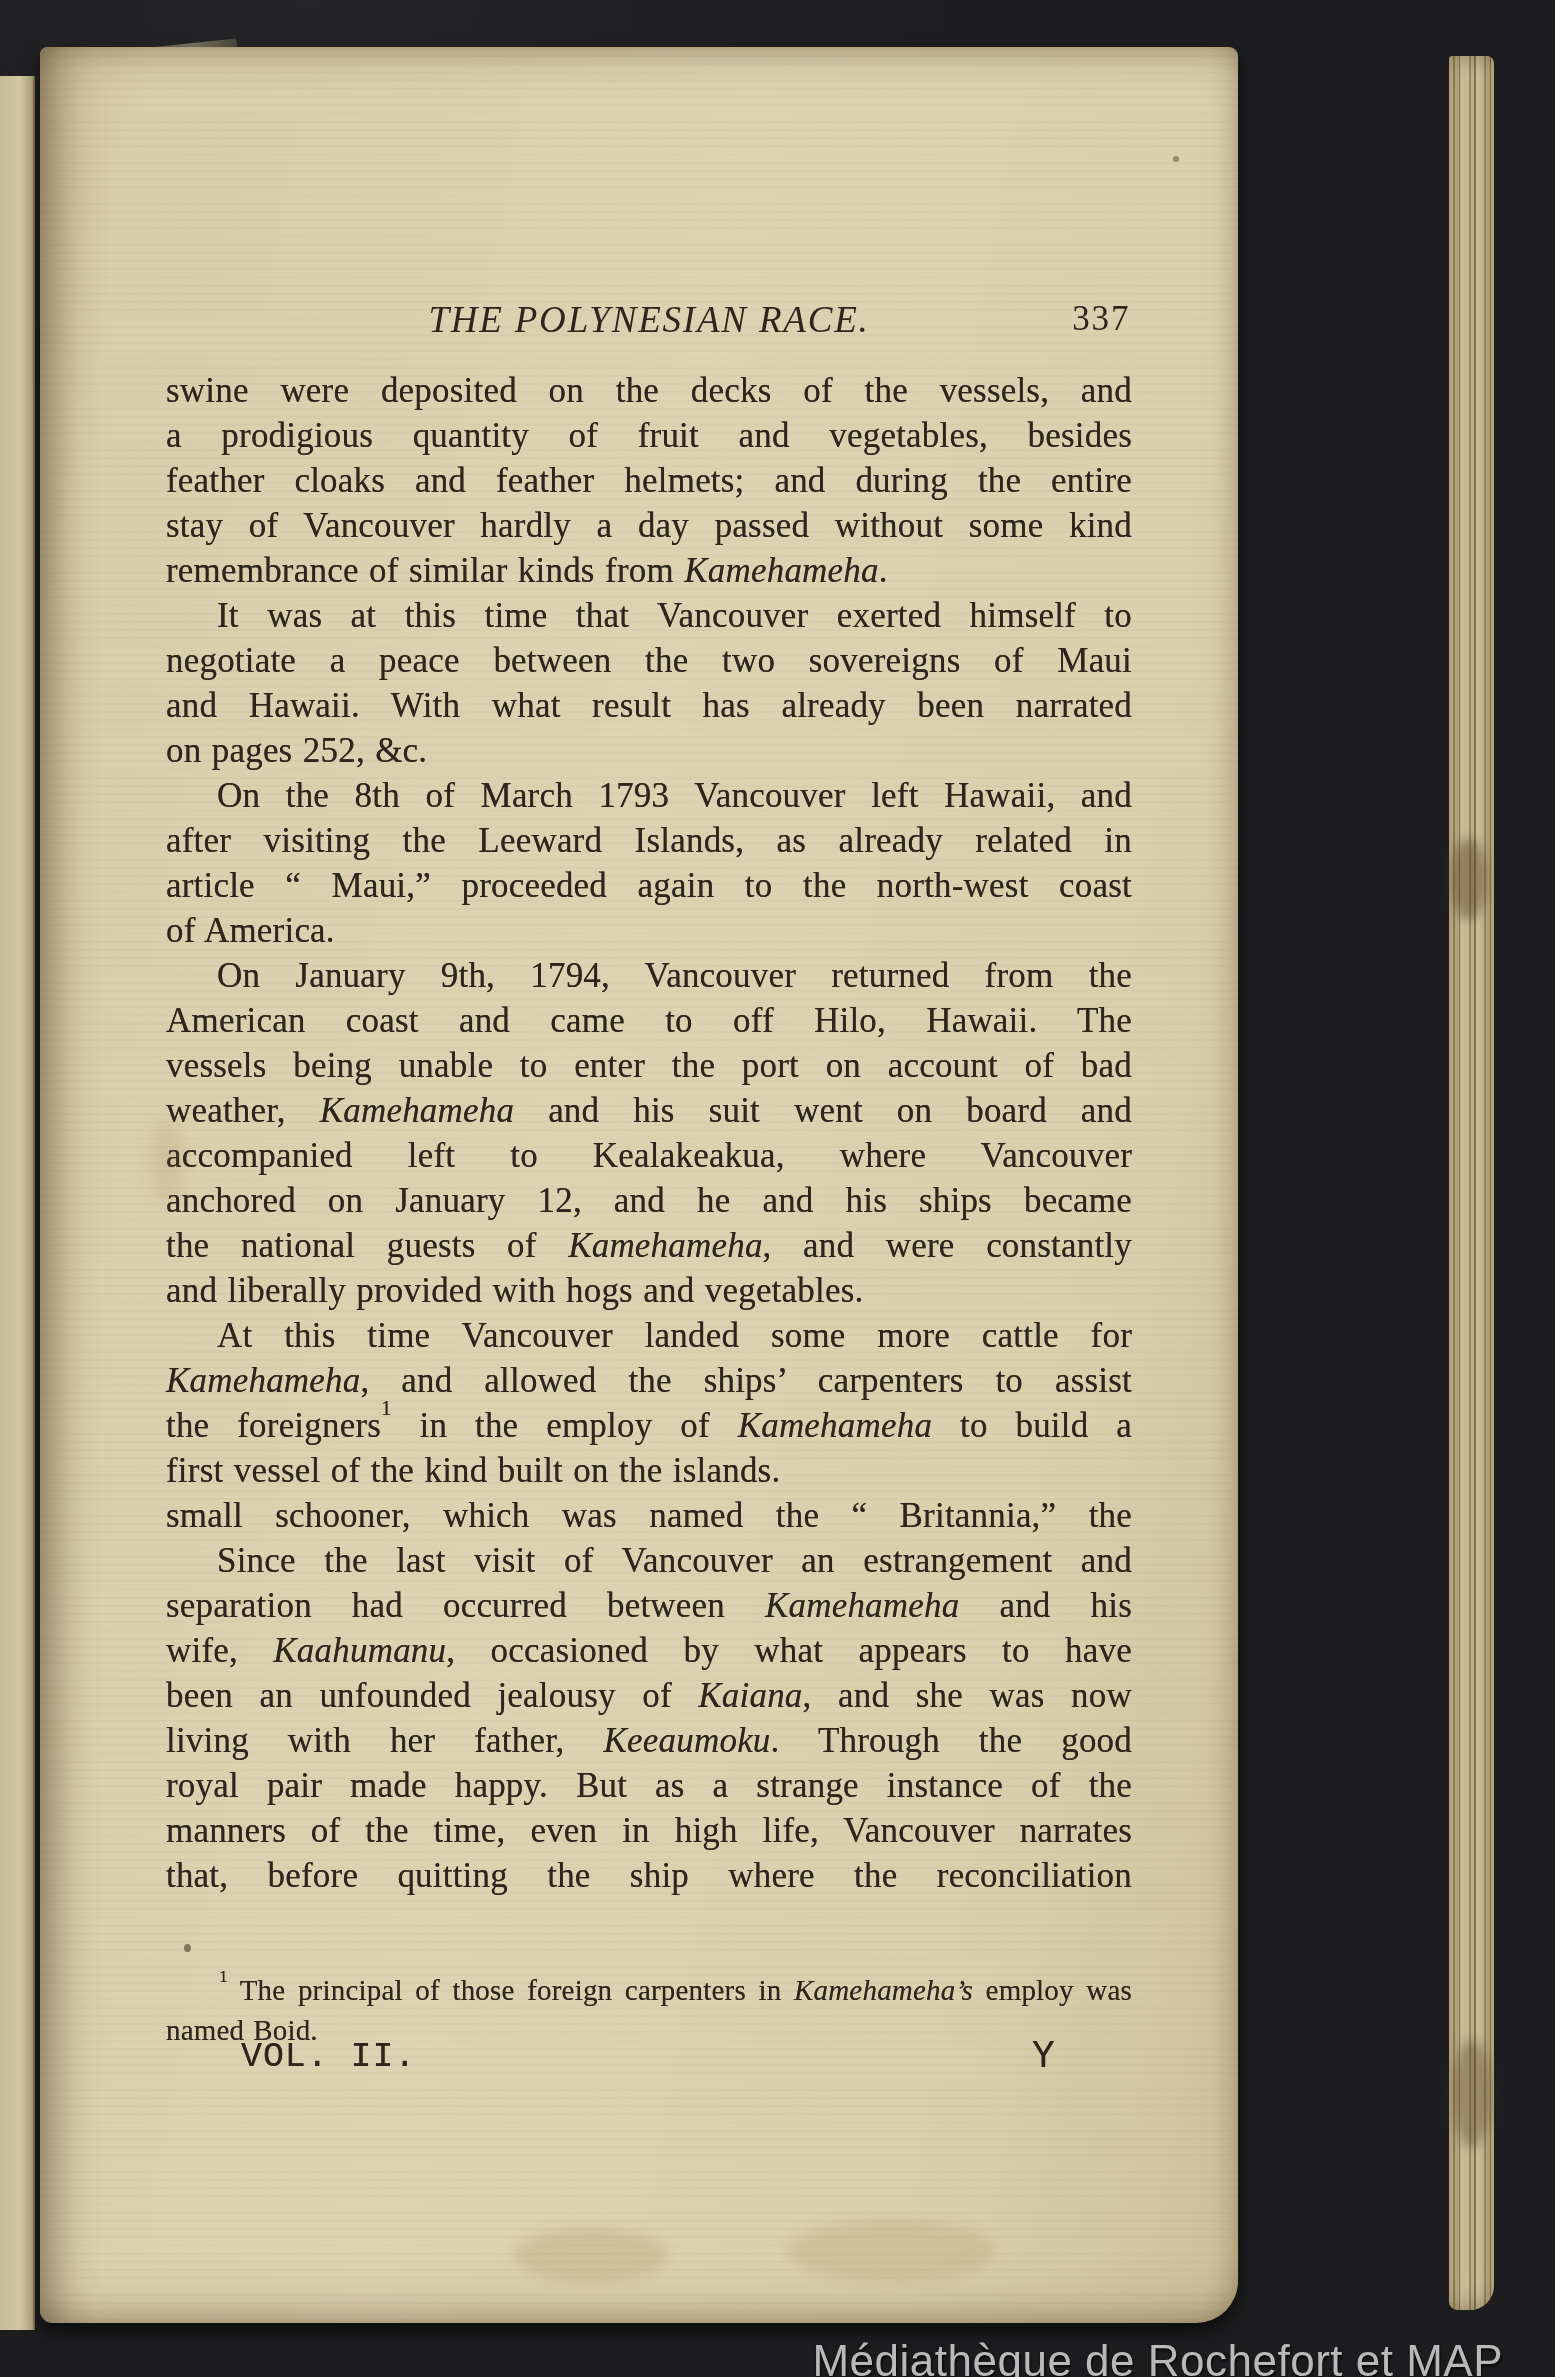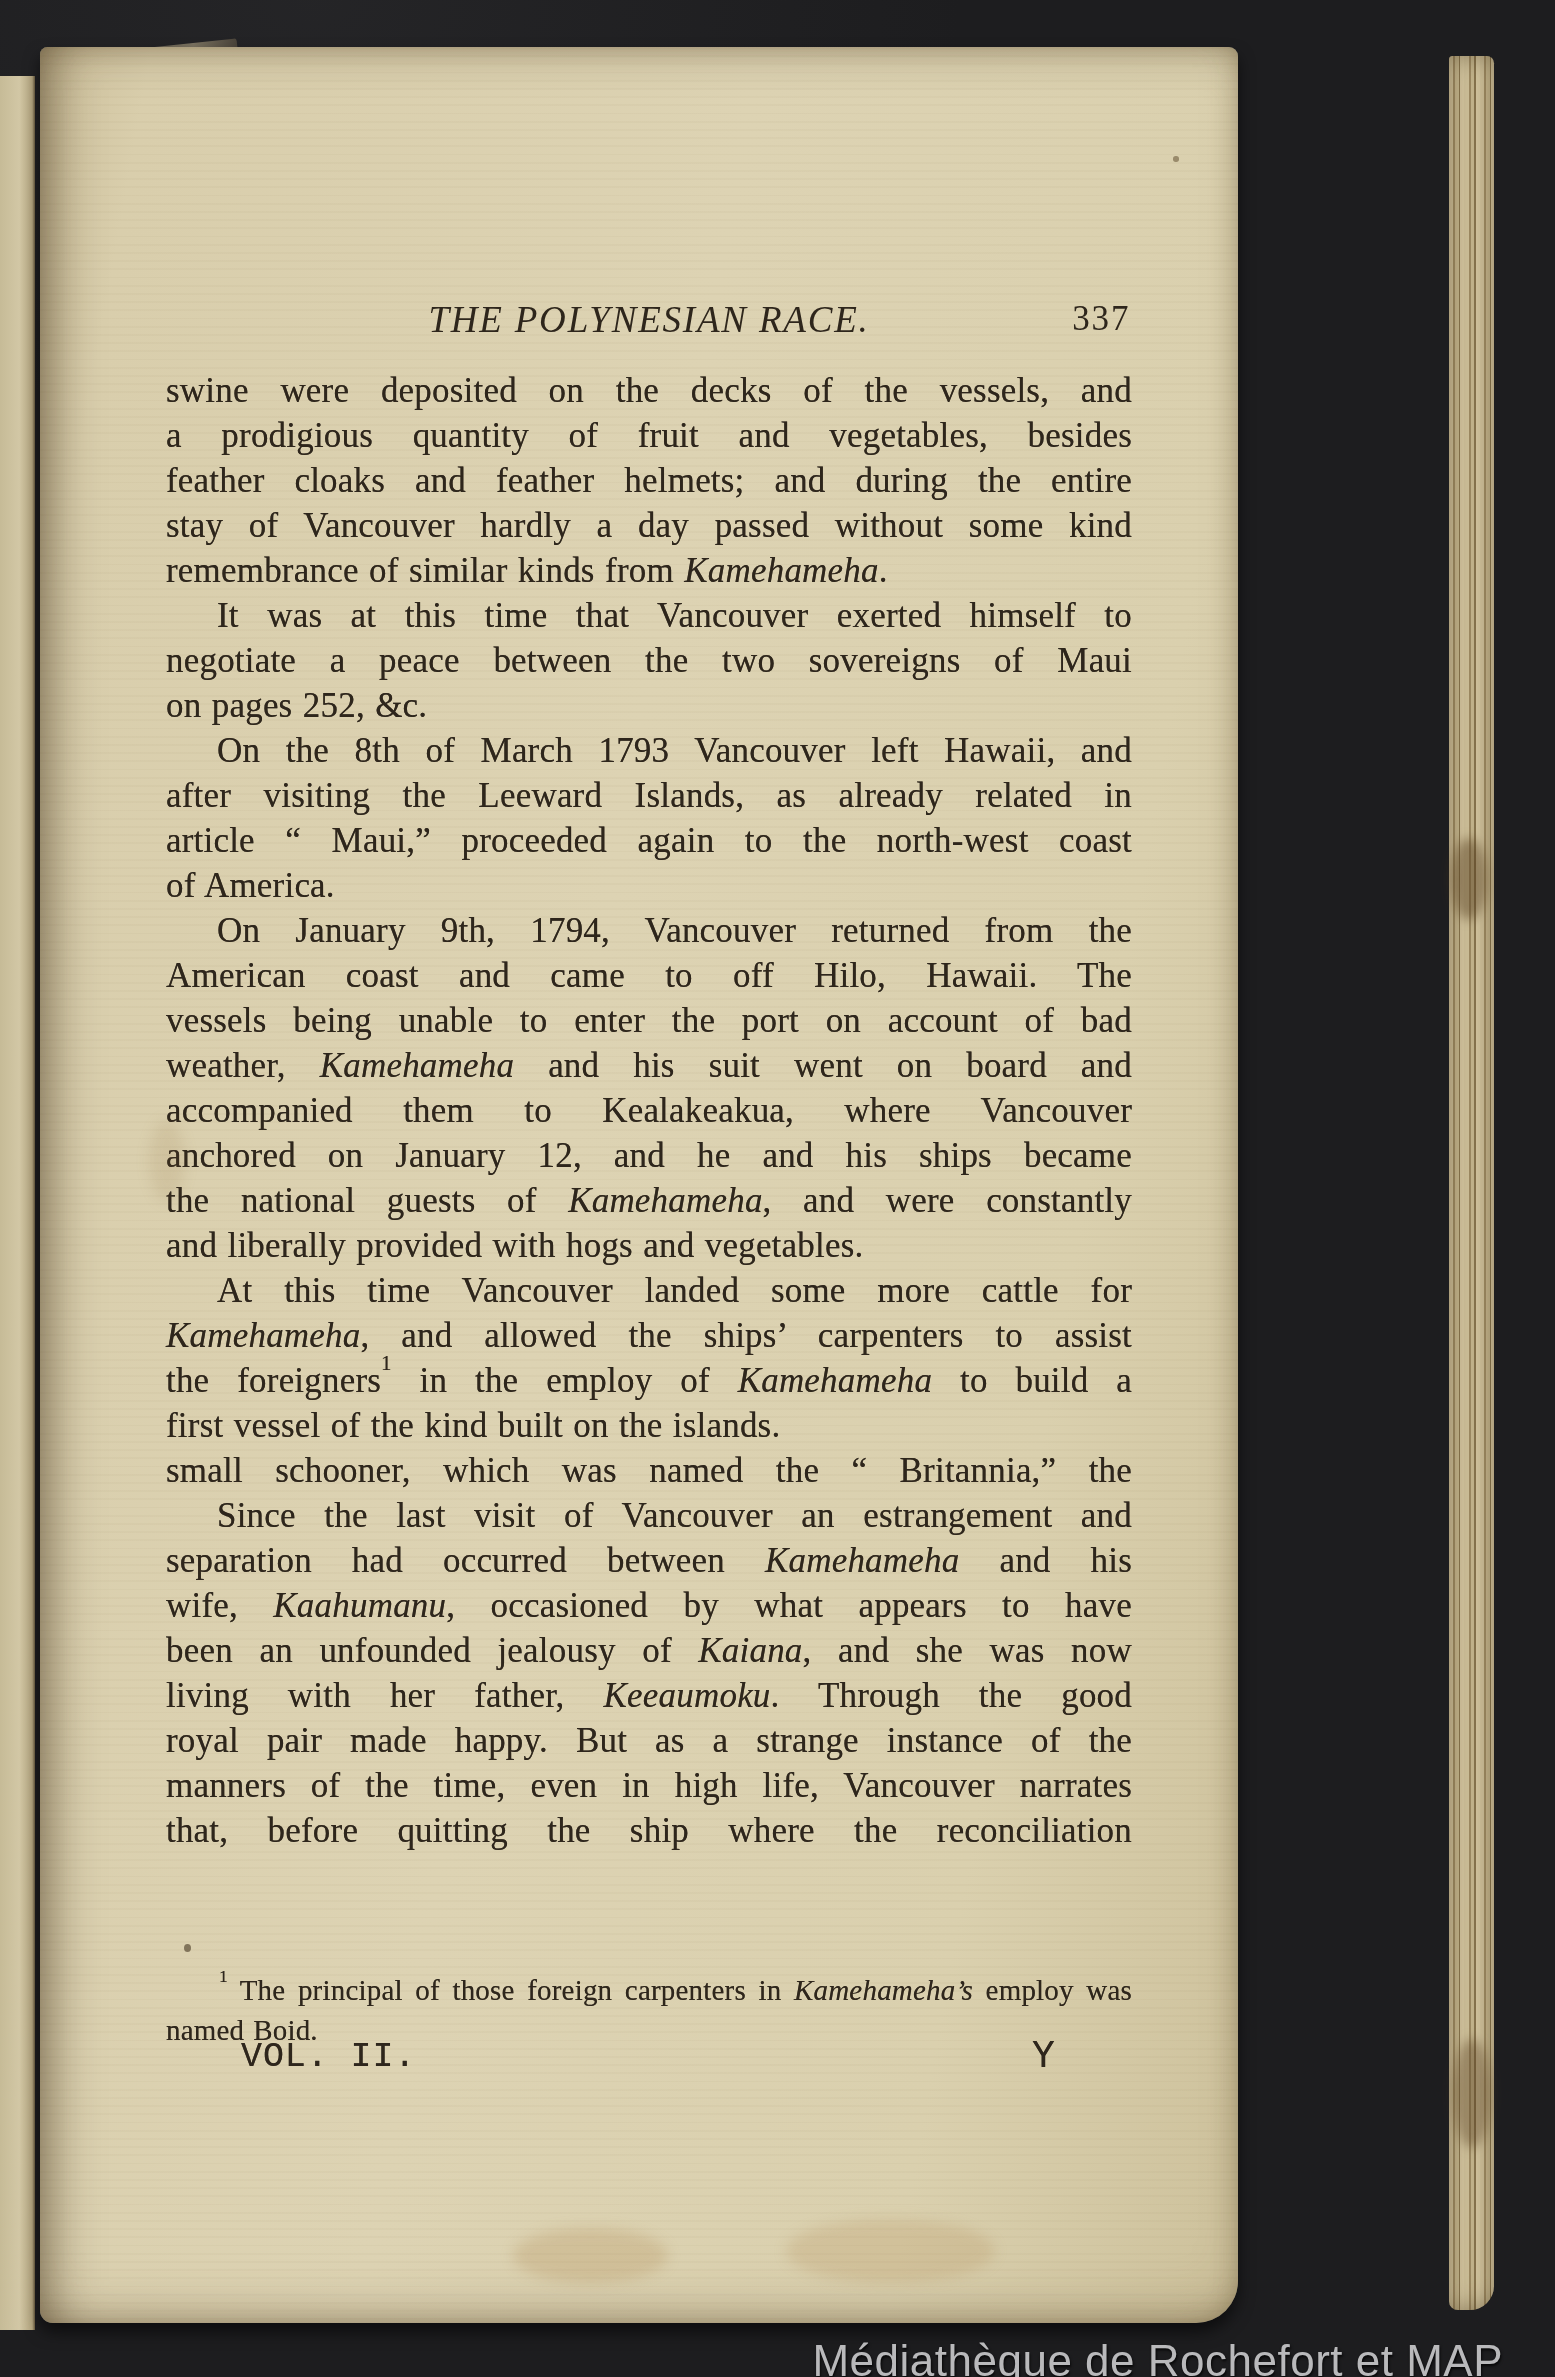--- a/index.html
+++ b/index.html
@@ -116,30 +116,31 @@
       </div>
 
       <div id="body-text">
           <div class="line">swine were deposited on the decks of the vessels, and</div>
           <div class="line">a prodigious quantity of fruit and vegetables, besides</div>
           <div class="line">feather cloaks and feather helmets; and during the entire</div>
           <div class="line">stay of Vancouver hardly a day passed without some kind</div>
           <div class="line last">remembrance of similar kinds from <i>Kamehameha</i>.</div>
           <div class="line indent">It was at this time that Vancouver exerted himself to</div>
           <div class="line">negotiate a peace between the two sovereigns of Maui</div>
+          <div class="line">and Hawaii.  With what result has already been narrated</div>
           <div class="line last">on pages 252, &amp;c.</div>
           <div class="line indent">On the 8th of March 1793 Vancouver left Hawaii, and</div>
           <div class="line">after visiting the Leeward Islands, as already related in</div>
           <div class="line">article “ Maui,” proceeded again to the north-west coast</div>
           <div class="line last">of America.</div>
           <div class="line indent">On January 9th, 1794, Vancouver returned from the</div>
           <div class="line">American coast and came to off Hilo, Hawaii.  The</div>
           <div class="line">vessels being unable to enter the port on account of bad</div>
           <div class="line">weather, <i>Kamehameha</i> and his suit went on board and</div>
-          <div class="line">accompanied them to Kealakeakua, where Vancouver</div>
+          <div class="line">accompanied left to Kealakeakua, where Vancouver</div>
           <div class="line">anchored on January 12, and he and his ships became</div>
           <div class="line">the national guests of <i>Kamehameha</i>, and were constantly</div>
           <div class="line last">and liberally provided with hogs and vegetables.</div>
           <div class="line indent">At this time Vancouver landed some more cattle for</div>
           <div class="line"><i>Kamehameha</i>, and allowed the ships’ carpenters to assist</div>
           <div class="line">the foreigners<sup>1</sup> in the employ of <i>Kamehameha</i> to build a</div>
           <div class="line last">first vessel of the kind built on the islands.</div>
           <div class="line">small schooner, which was named the “ Britannia,” the</div>
           <div class="line indent">Since the last visit of Vancouver an estrangement and</div>
           <div class="line">separation had occurred between <i>Kamehameha</i> and his</div>

